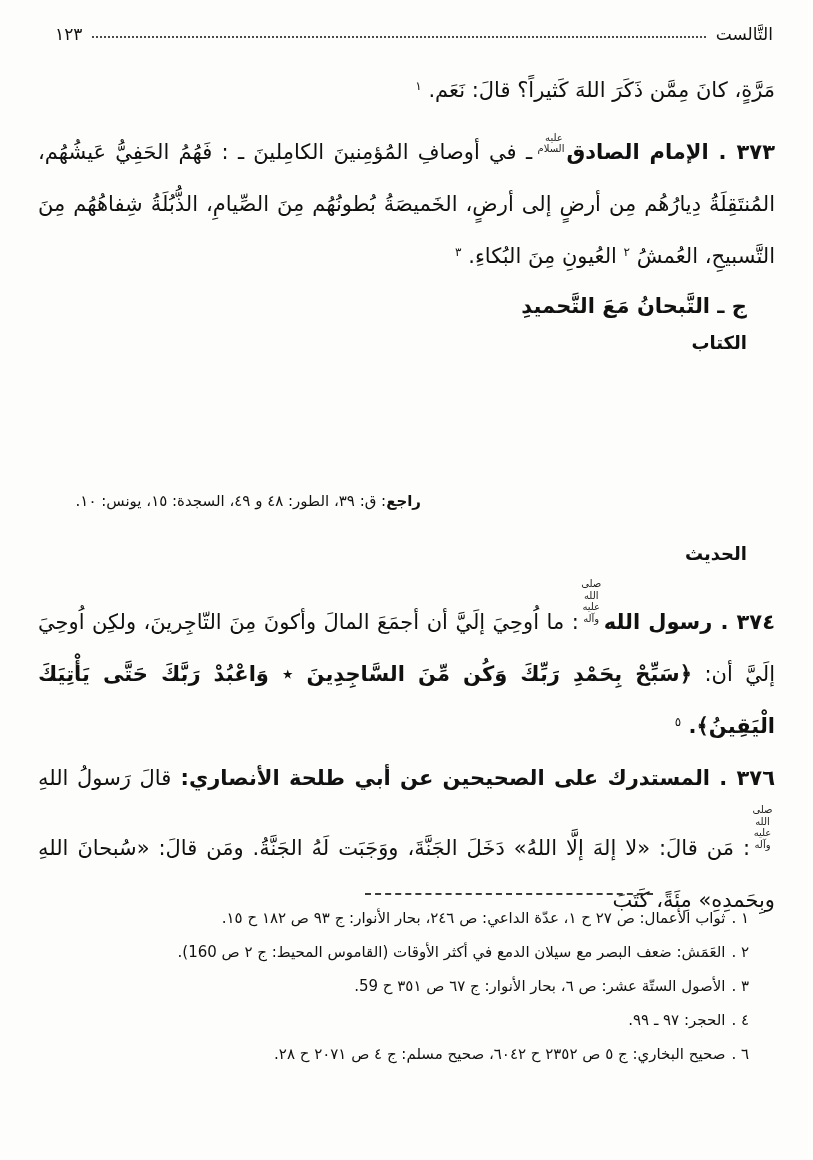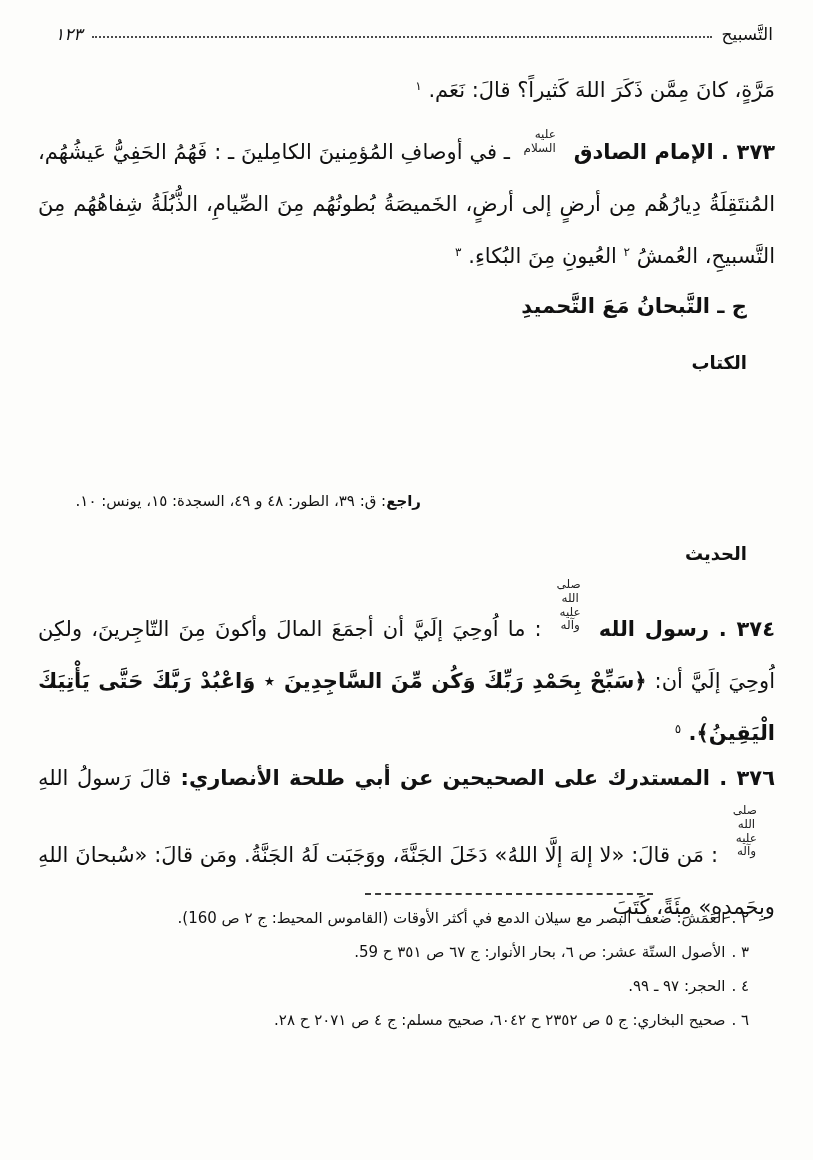--- a/index.html
+++ b/index.html
@@ -7,58 +7,58 @@
     position:relative;width:813px;height:1160px;margin:0 auto;
     background:#fdfdfb;color:#111;
     font-family:"DejaVu Sans",sans-serif;direction:rtl;overflow:hidden;
   }
   .abs{position:absolute;}
 
   
   .header{top:24px;right:40px;left:55px;display:flex;align-items:flex-end;font-size:17px;}
   .header-title{white-space:nowrap;padding-bottom:2px;}
   .leader{flex:1;border-bottom:2px dotted #4a4a4a;margin:0 10px 8px 10px;}
-  .page-number{white-space:nowrap;padding-bottom:2px;letter-spacing:2px;font-style:italic;}
+  .page-number{white-space:nowrap;padding-bottom:2px;letter-spacing:2px;}
 
   
   .para{right:38px;width:737px;font-size:21px;line-height:52px;text-align:justify;}
   .para.single{text-align:right;}
   .sg-num{font-weight:bold;}
   .sg-b{font-weight:bold;}
   .sg-q{font-weight:bold;}
   .sg-sup{font-size:12px;vertical-align:7px;line-height:0;}
   .sg-hon{
-    display:inline-block;width:21px;margin:0 18px;
-    font-size:12px;line-height:1.15;text-align:center;
+    display:inline-block;width:21px;margin:0 2px;
+    font-size:10px;line-height:1.15;text-align:center;
     vertical-align:7px;white-space:normal;color:#222;
   }
 
   .section-heading{top:294px;right:66px;font-size:21px;font-weight:bold;white-space:nowrap;}
   .block-label{right:66px;font-size:18px;font-weight:bold;white-space:nowrap;}
-  .label-kitab{top:352px;}
+  .label-kitab{top:332px;}
   .label-hadith{top:543px;}
 
   .verse{top:388px;}
 
   .see-also{top:492px;right:392px;font-size:15px;white-space:nowrap;text-align:right;}
   .see-also .sg-b{font-weight:bold;}
 
   
   .fn-separator{top:893px;right:160px;width:288px;border-top:2px dashed #3a3a3a;height:0;}
   .footnotes{top:908px;right:64px;width:694px;font-size:15px;line-height:21px;}
   .footnote-row{margin-bottom:13px;text-align:right;}
   .fn-label{margin-left:6px;}
 </style>
 </head>
 <body>
 
 <div class="page">
 
   <div class="abs header">
-    <span class="header-title">التَّسبيح</span>
+    <span class="header-title">التَّالست</span>
     <span class="leader"></span>
     <span class="page-number">١٢٣</span>
   </div>
 
   <div class="abs para single" style="top:64px"><span class="sg-n">مَرَّةٍ، كانَ مِمَّن ذَكَرَ اللهَ كَثيراً؟ قالَ: نَعَم. </span><span class="sg-sup">١</span></div>
 
   <div class="abs para" style="top:126px"><span class="sg-num">٣٧٣ . </span><span class="sg-b">الإمام الصادق</span><span class="sg-hon">عليه السلام</span><span class="sg-n"> ـ في أوصافِ المُؤمِنينَ الكامِلينَ ـ : فَهُمُ الحَفِيُّ عَيشُهُم، المُنتَقِلَةُ دِيارُهُم مِن أرضٍ إلى أرضٍ، الخَميصَةُ بُطونُهُم مِنَ الصِّيامِ، الذُّبُلَةُ شِفاهُهُم مِنَ التَّسبيحِ، العُمشُ </span><span class="sg-sup">٢</span><span class="sg-n"> العُيونِ مِنَ البُكاءِ. </span><span class="sg-sup">٣</span></div>
 
   <div class="abs section-heading">ج ـ التَّبحانُ مَعَ التَّحميدِ</div>
 
@@ -71,20 +71,23 @@
 
   <div class="abs para" style="top:578px"><span class="sg-num">٣٧٤ . </span><span class="sg-b">رسول الله</span><span class="sg-hon">صلى الله عليه وآله</span><span class="sg-n">: ما اُوحِيَ إلَيَّ أن أجمَعَ المالَ وأكونَ مِنَ التّاجِرينَ، ولكِن اُوحِيَ إلَيَّ أن: </span><span class="sg-q">﴿سَبِّحْ بِحَمْدِ رَبِّكَ وَكُن مِّنَ السَّاجِدِينَ ٭ وَاعْبُدْ رَبَّكَ حَتَّى يَأْتِيَكَ الْيَقِينُ﴾. </span><span class="sg-sup">٥</span></div>
 
 
   <div class="abs para" style="top:752px"><span class="sg-num">٣٧٦ . </span><span class="sg-b">المستدرك على الصحيحين عن أبي طلحة الأنصاري: </span><span class="sg-n">قالَ رَسولُ اللهِ</span><span class="sg-hon">صلى الله عليه وآله</span><span class="sg-n">: مَن قالَ: «لا إلهَ إلَّا اللهُ» دَخَلَ الجَنَّةَ، ووَجَبَت لَهُ الجَنَّةُ. ومَن قالَ: «سُبحانَ اللهِ وبِحَمدِهِ» مِئَةً، كَتَبَ</span></div>
 
   <div class="abs fn-separator"></div>
 
   <div class="abs footnotes">
     <div class="footnote-row">
+      <span class="fn-label">١ .</span><span>ثواب الأعمال: ص ٢٧ ح ١، عدّة الداعي: ص ٢٤٦، بحار الأنوار: ج ٩٣ ص ١٨٢ ح ١٥.</span>
+    </div>
+    <div class="footnote-row">
       <span class="fn-label">٢ .</span><span>العَمَش: ضعف البصر مع سيلان الدمع في أكثر الأوقات (القاموس المحيط: ج ٢ ص 160).</span>
     </div>
     <div class="footnote-row">
       <span class="fn-label">٣ .</span><span>الأصول الستّة عشر: ص ٦، بحار الأنوار: ج ٦٧ ص ٣٥١ ح 59.</span>
     </div>
     <div class="footnote-row">
       <span class="fn-label">٤ .</span><span>الحجر: ٩٧ ـ ٩٩.</span>
     </div>
     <div class="footnote-row">
       <span class="fn-label">٦ .</span><span>صحيح البخاري: ج ٥ ص ٢٣٥٢ ح ٦٠٤٢، صحيح مسلم: ج ٤ ص ٢٠٧١ ح ٢٨.</span>

